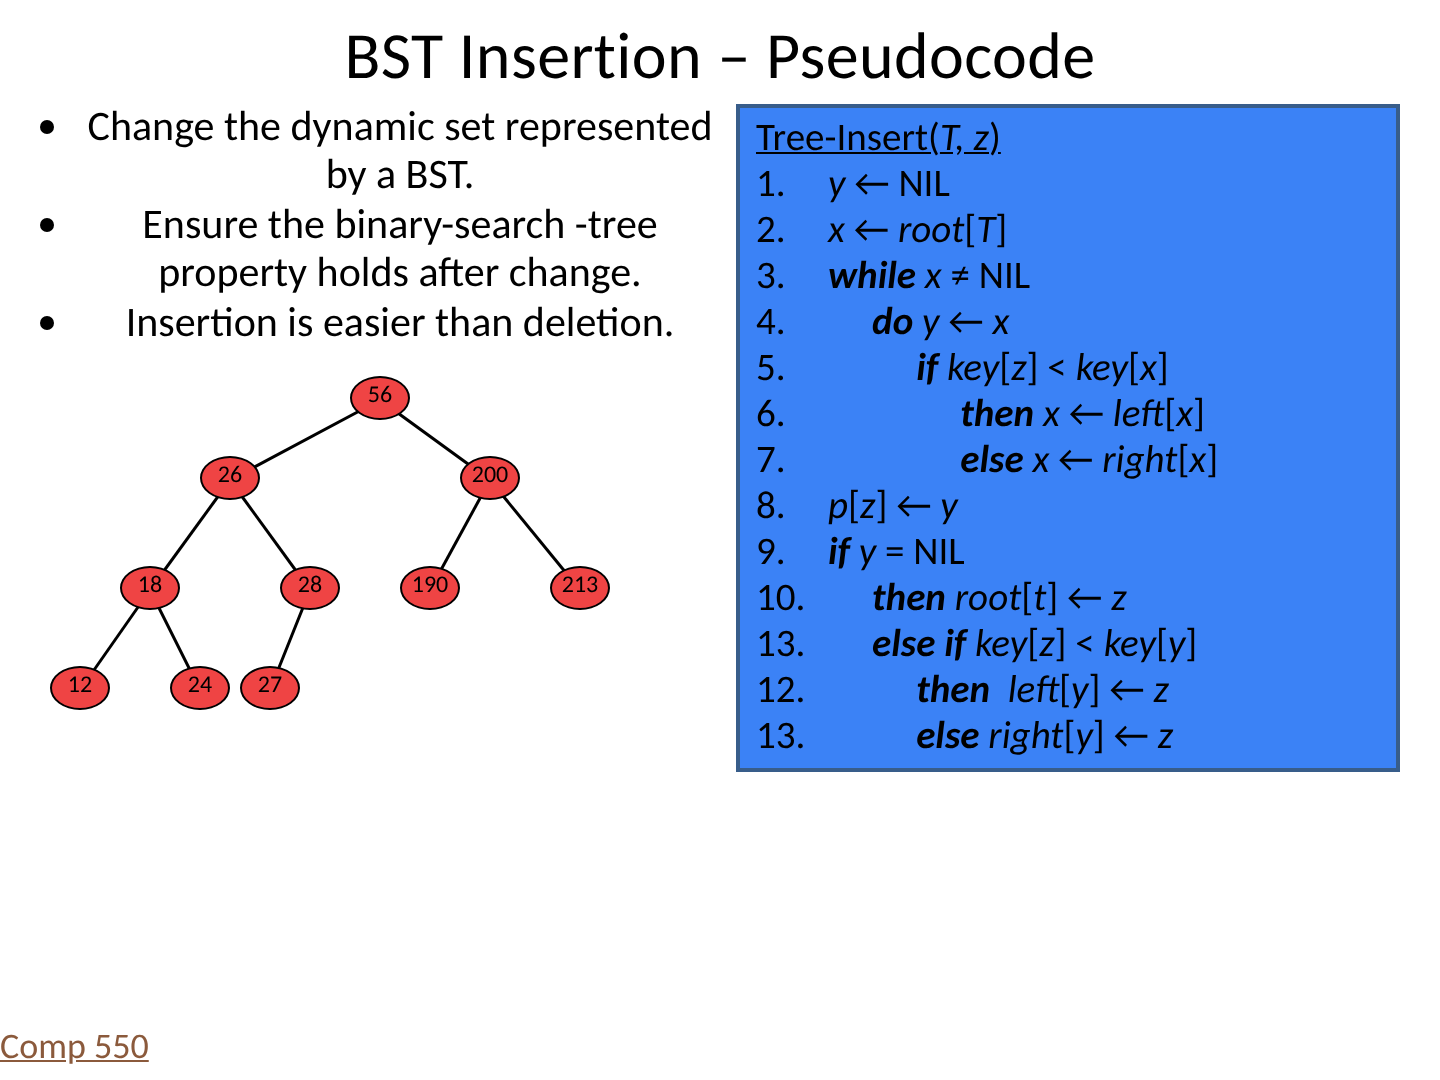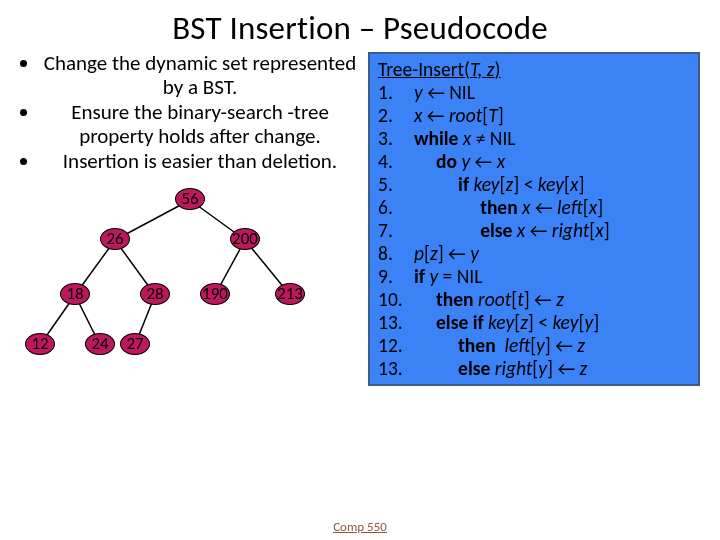--- a/index.html
+++ b/index.html
@@ -45,21 +45,21 @@
     background: #3b82f6;
     border: 2px solid #385d8a;
     padding: 4px 8px 4px 8px;
     font-size: 19.5px;
     line-height: 1.18;
   }
   .right span.fn {
     text-decoration: underline;
   }
   .right span.it { font-style: italic; }
-  .right span.bold { font-weight: 700; }
+  .right span.bold { font-weight: 700; font-style: italic; }
   .codeblock div.l {
     display: flex;
   }
   .codeblock div.l .num {
     width: 36px;
     flex-shrink: 0;
   }
   .codeblock div.l .body {
     flex: 1;
     white-space: pre;
@@ -68,42 +68,41 @@
     position: relative;
     width: 330px;
     height: 200px;
     margin-top: 6px;
   }
   .node {
     position: absolute;
     width: 30px;
     height: 22px;
     border: 1.5px solid #000;
-    background: #be185d;
+    background: #ef4444;
     border-radius: 50%;
     display: flex;
     align-items: center;
     justify-content: center;
-    font-size: 17px;
+    font-size: 12px;
     z-index: 2;
   }
   .edges {
     position: absolute;
     top: 0; left: 0;
     width: 330px;
     height: 200px;
     z-index: 1;
   }
   .footer {
     position: absolute;
     bottom: 6px;
     left: 0;
     width: 100%;
-    text-align: center;
-    font-size: 13px;
+    font-size: 18px;
     color: #8b5a3c;
     text-decoration: underline;
   }
 </style>
 </head>
 <body>
 
 <div class="slide">
   <h1 class="title">BST Insertion – Pseudocode</h1>
 

